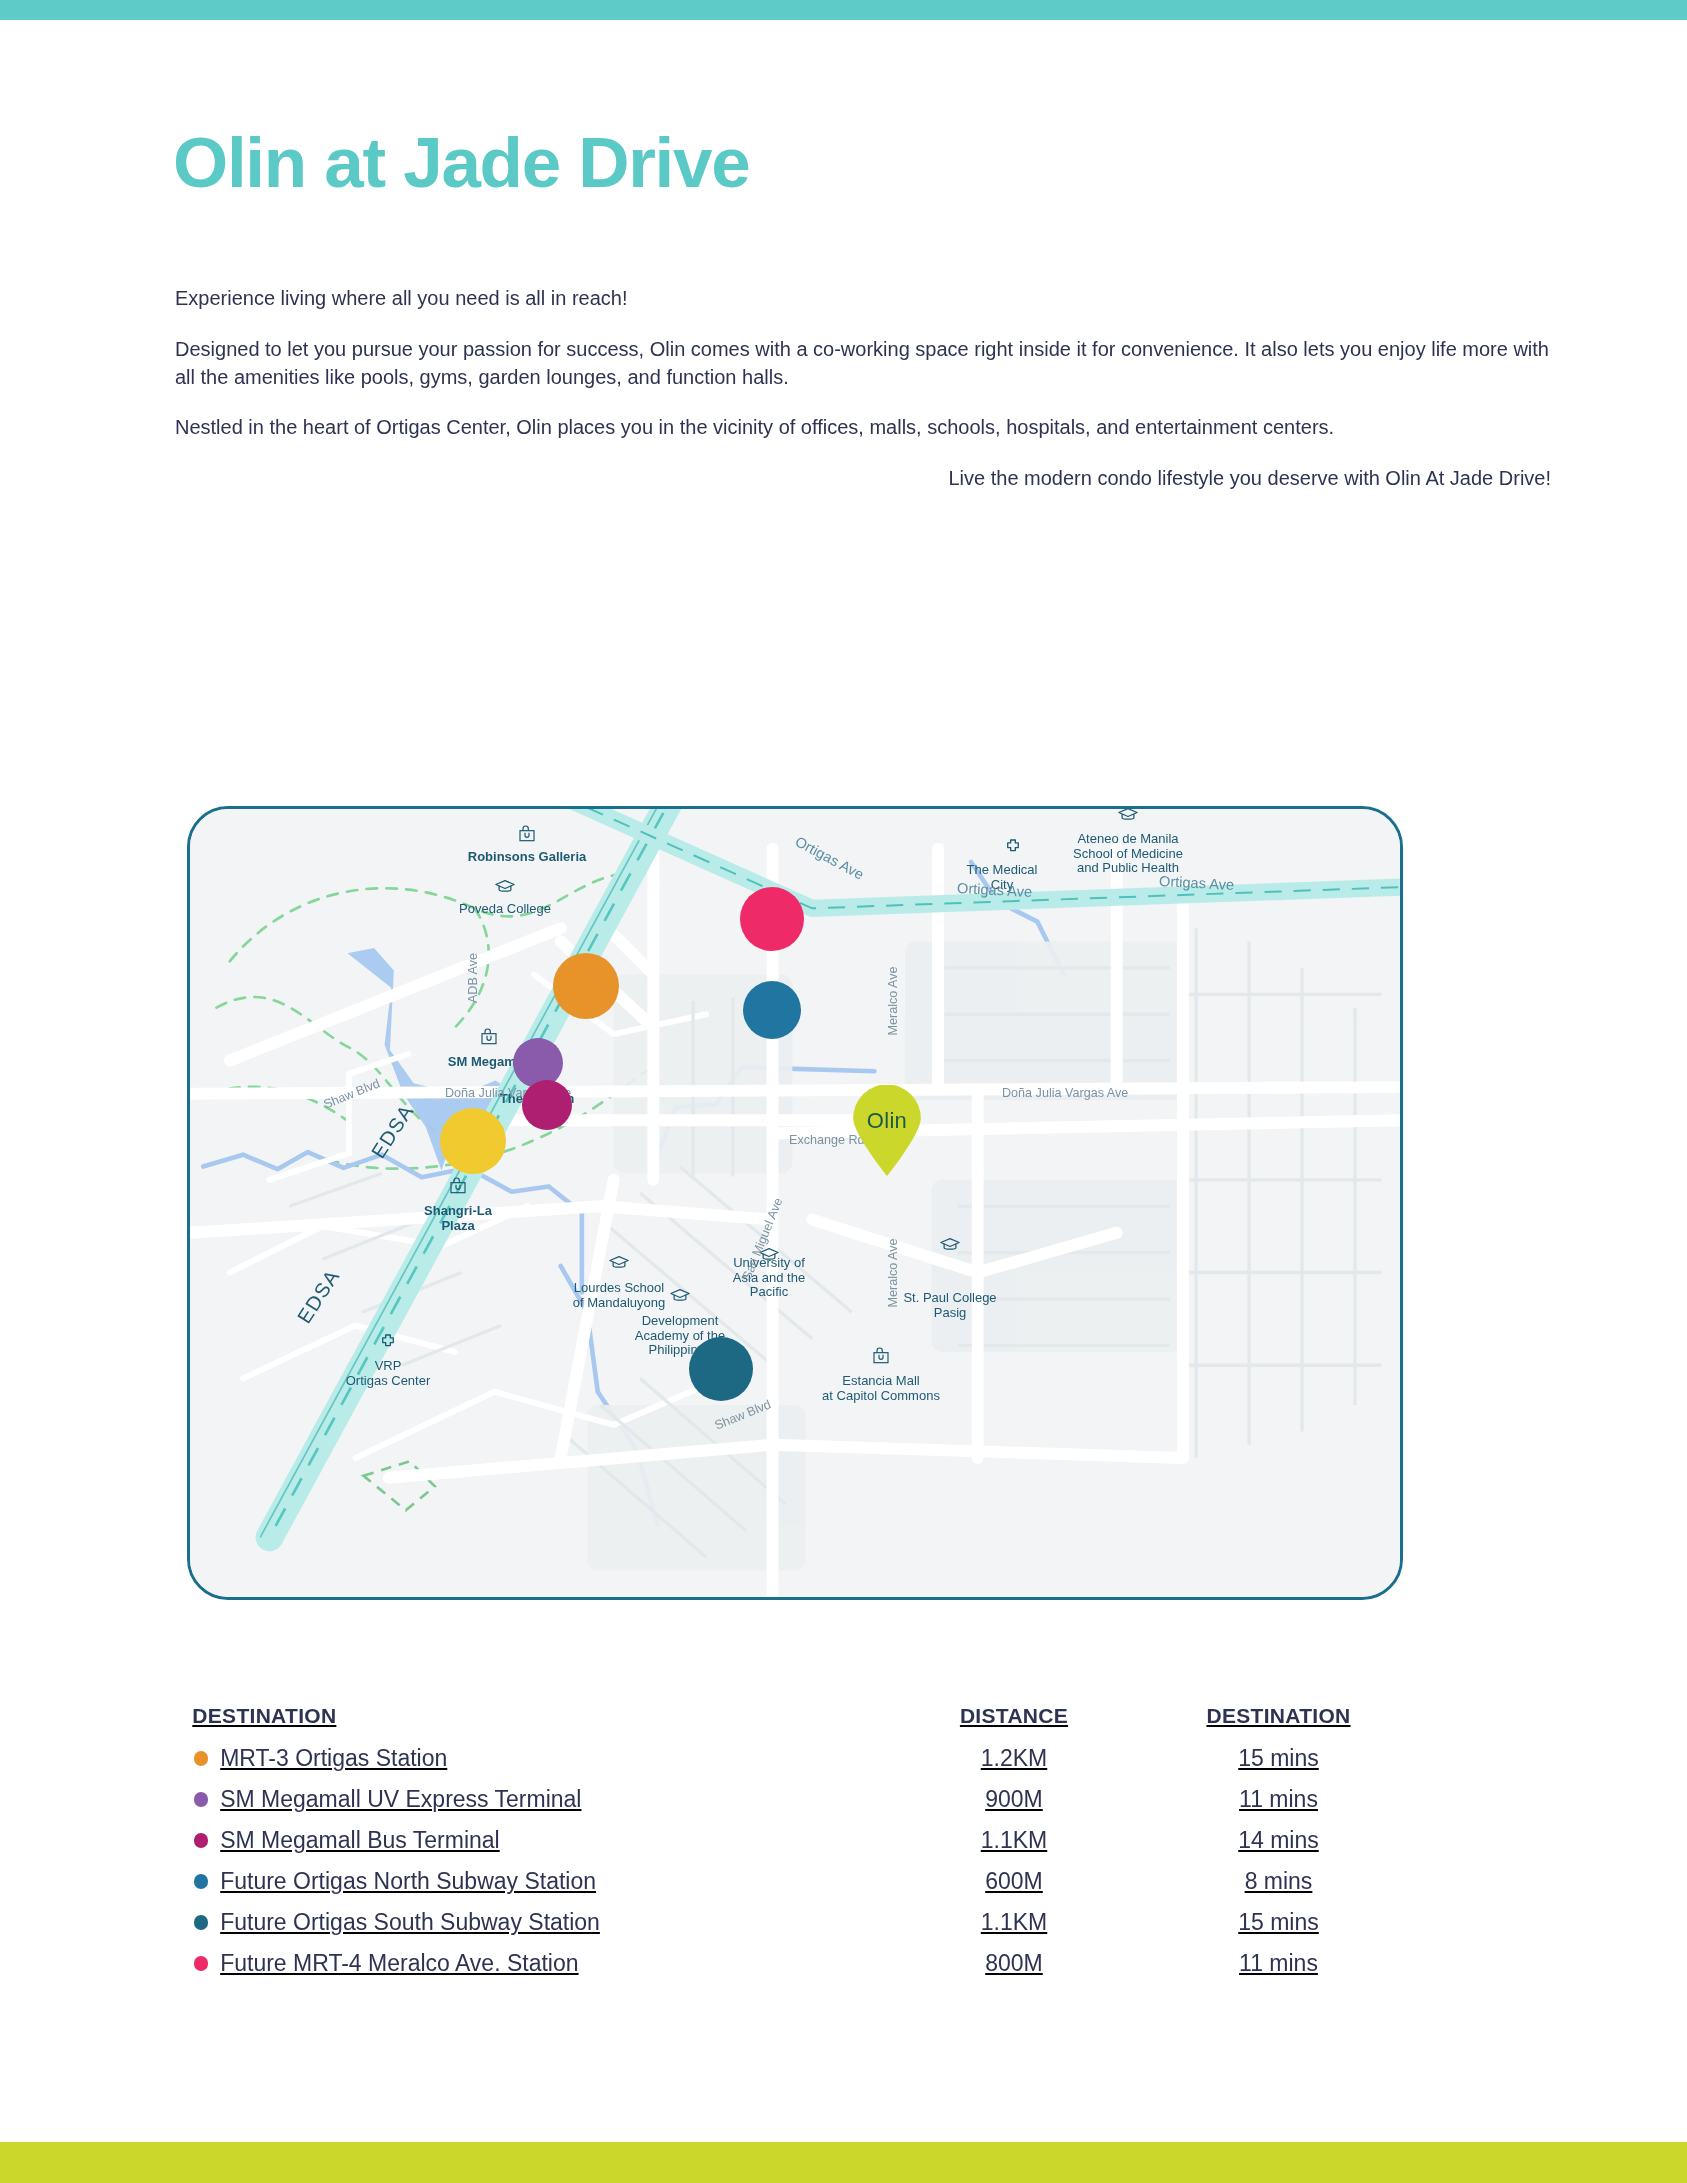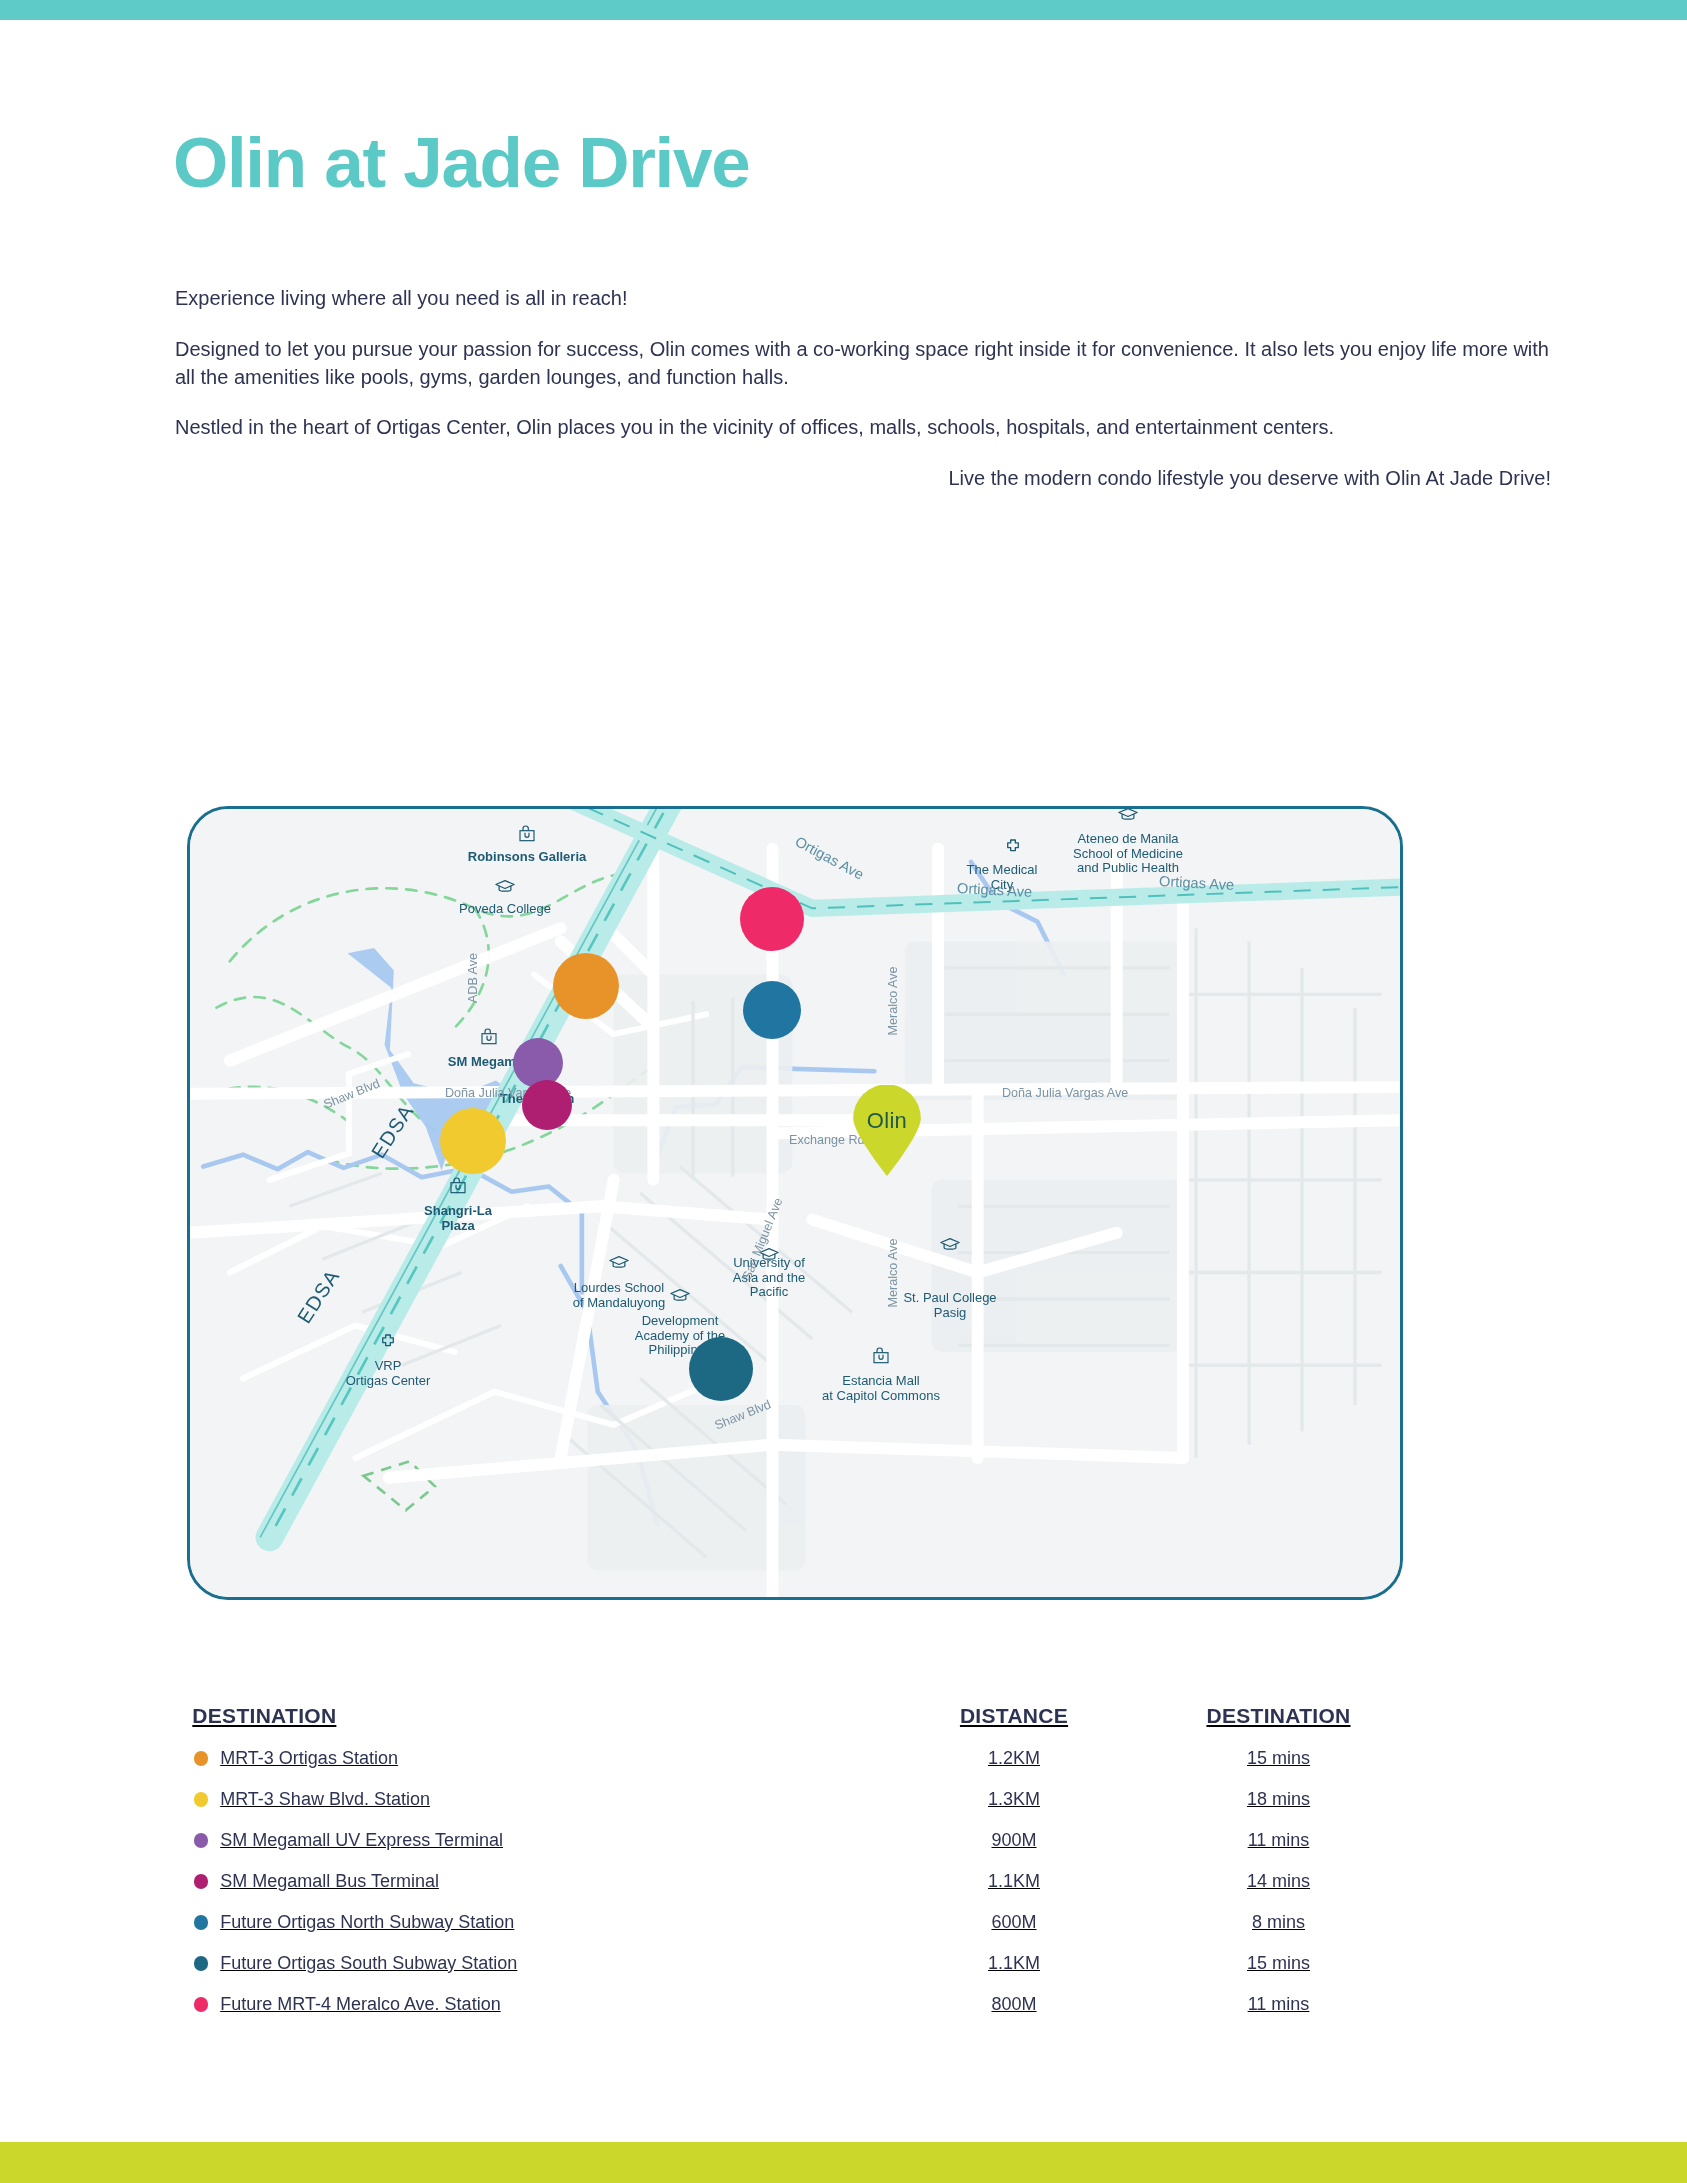--- a/index.html
+++ b/index.html
@@ -90,21 +90,21 @@
     font-size:21px; font-weight:700; color:#2e3352; letter-spacing:0.3px;
   }
   .c-dest { width:688px; display:flex; align-items:center; padding-left:6.6px; }
   .c-dist { width:278px; text-align:center; }
   .c-walk { width:251px; text-align:center; }
   .thead .c-dest { padding-left:5.3px; }
   .dot {
     width:14.6px; height:14.6px; border-radius:50%;
     margin-right:12px; flex:0 0 auto;
   }
-  .cell { font-size:18px; color:#2e3352; }
+  .cell { font-size:23px; color:#2e3352; }
 </style>
 </head>
 <body>
 
 <div class="page">
 
   <div class="bar-top"></div>
   <div class="bar-bottom"></div>
 
   <h1 class="title">Olin at Jade Drive</h1>
@@ -317,28 +317,20 @@
         <div class="trow">
           <div class="c-dest">
             <span class="dot" style="background:#e8922a"></span>
             <span class="cell">MRT-3 Ortigas Station</span>
           </div>
           <div class="c-dist cell">1.2KM</div>
           <div class="c-walk cell">15 mins</div>
         </div>
         <div class="trow">
           <div class="c-dest">
-            <span class="dot" style="background:#f1ca2f"></span>
-            <span class="cell">MRT-3 Shaw Blvd. Station</span>
-          </div>
-          <div class="c-dist cell">1.3KM</div>
-          <div class="c-walk cell">18 mins</div>
-        </div>
-        <div class="trow">
-          <div class="c-dest">
             <span class="dot" style="background:#8a5aab"></span>
             <span class="cell">SM Megamall UV Express Terminal</span>
           </div>
           <div class="c-dist cell">900M</div>
           <div class="c-walk cell">11 mins</div>
         </div>
         <div class="trow">
           <div class="c-dest">
             <span class="dot" style="background:#ae1f72"></span>
             <span class="cell">SM Megamall Bus Terminal</span>

